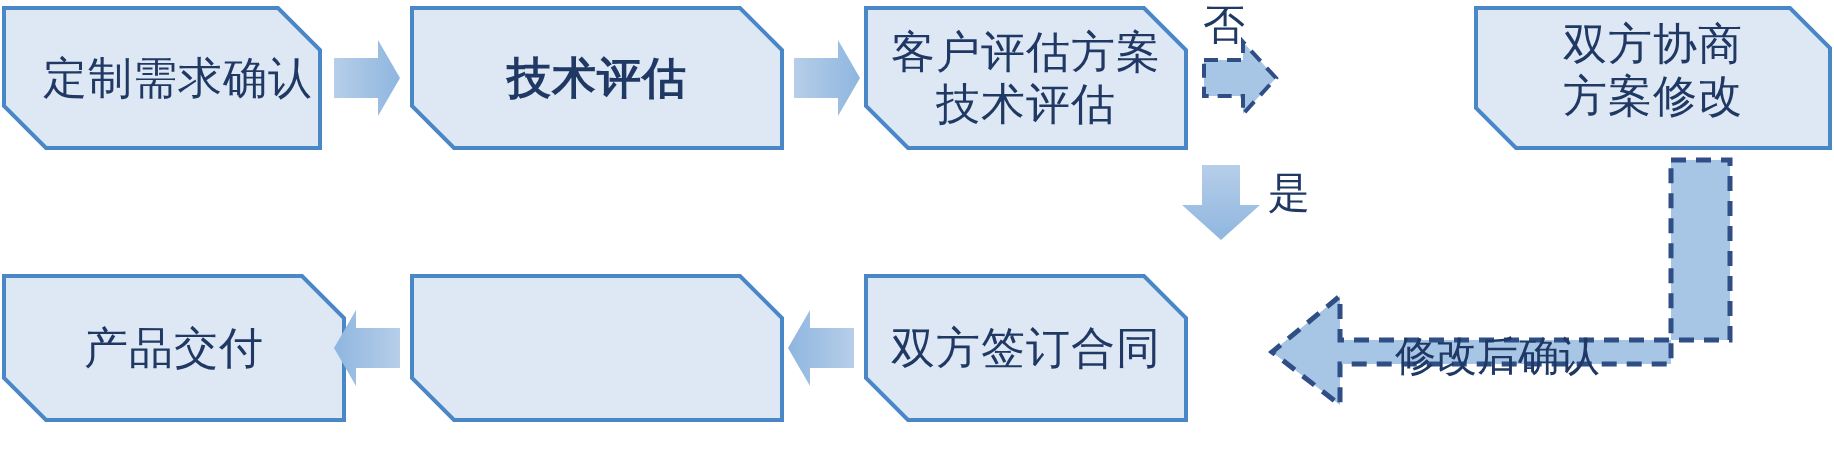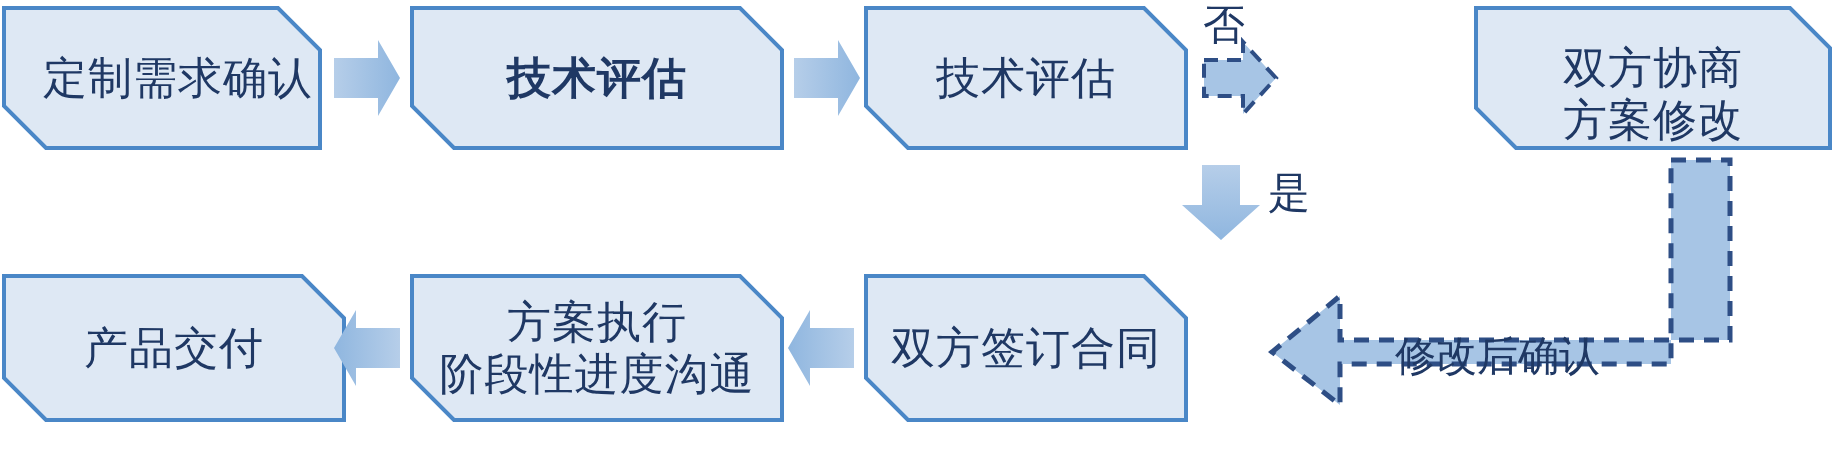--- a/index.html
+++ b/index.html
@@ -127,36 +127,33 @@
 
   <div class="node-label" style="left:20px; top:8px; width:316px; height:140px;">
     <span class="ln">定制需求确认</span>
   </div>
 
   <div class="node-label" style="left:412px; top:8px; width:370px; height:140px;font-weight:bold;">
     <span class="ln">技术评估</span>
   </div>
 
   <div class="node-label" style="left:866px; top:8px; width:320px; height:140px;">
+    <span class="ln">客户评估方案</span>
     <span class="ln">技术评估</span>
   </div>
 
-  <div class="node-label" style="left:1476px; top:24px; width:354px; height:140px;">
+  <div class="node-label" style="left:1476px; top:0; width:354px; height:140px;">
     <span class="ln">双方协商</span>
     <span class="ln">方案修改</span>
   </div>
 
   <div class="node-label" style="left:866px; top:276px; width:320px; height:144px;">
     <span class="ln">双方签订合同</span>
   </div>
 
-  <div class="node-label" style="left:412px; top:276px; width:370px; height:144px;">
-    <span class="ln">方案执行</span>
-    <span class="ln">阶段性进度沟通</span>
-  </div>
 
   <div class="node-label" style="left:4px; top:276px; width:340px; height:144px;">
     <span class="ln">产品交付</span>
   </div>
 
   <div class="edge-label" style="left:1203px; top:4px;">否</div>
 
   <div class="edge-label" style="left:1268px; top:172px;">是</div>
 
   <div class="edge-label" style="left:1395px; top:288px; font-size:41px;margin-top:48px;">修改后确认</div>

